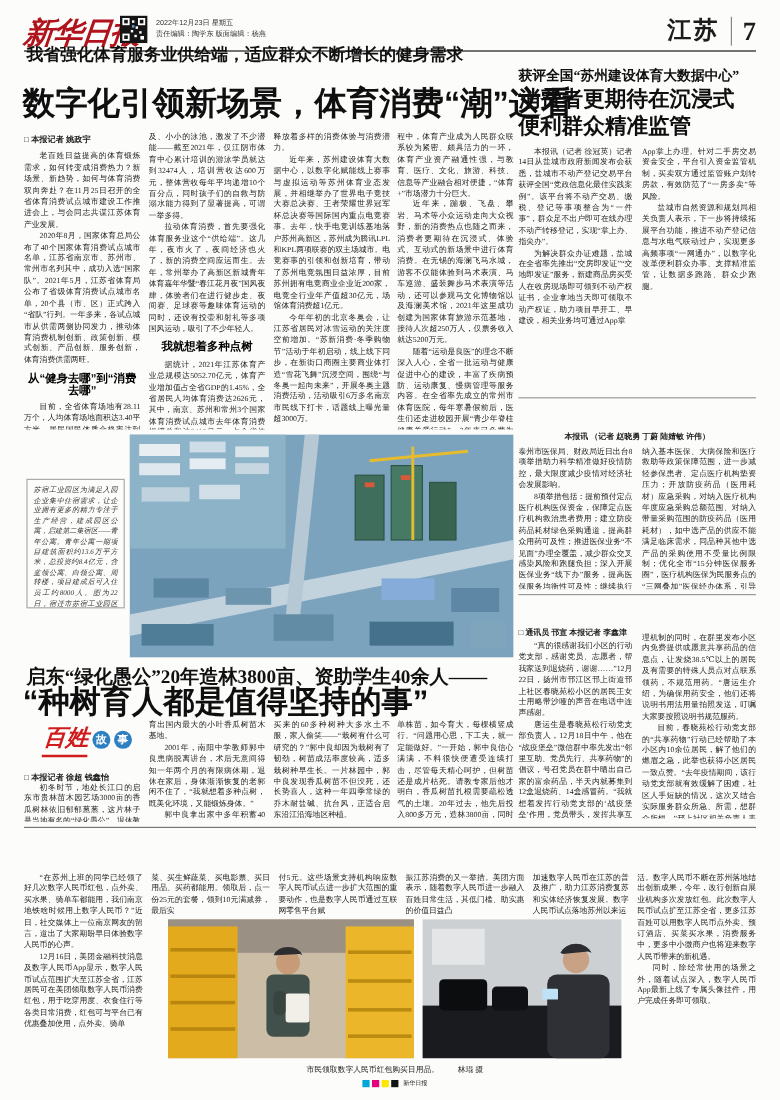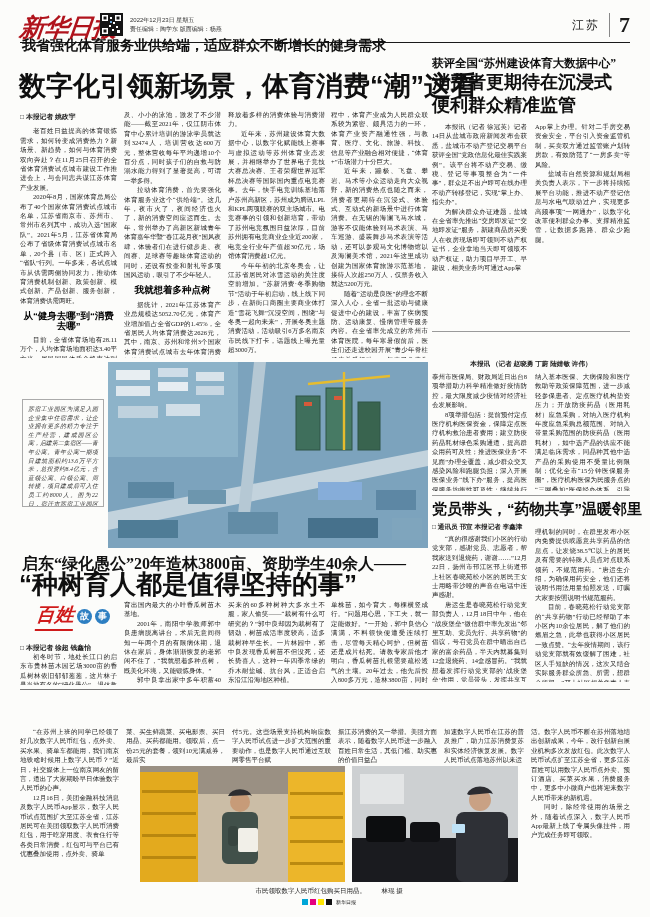--- a/index.html
+++ b/index.html
@@ -6,21 +6,21 @@
   #page{position:relative;width:650px;height:917px;background:#fcfcfa;margin:0 auto;
         font-family:"Liberation Serif","DejaVu Serif",serif;color:#1c1c1c;overflow:hidden;}
   .abs{position:absolute;}
   
   #masthead{left:20px;top:11px;font-family:"DejaVu Serif",serif;font-style:italic;font-weight:bold;
             font-size:25px;color:#b0131c;transform:skewX(-6deg);letter-spacing:-1px;white-space:nowrap;}
   #qr{left:100px;top:13px;}
   #dateline{left:130px;top:16px;font-size:6px;line-height:9px;color:#333;
             font-family:"Liberation Sans","DejaVu Sans",sans-serif;}
   #header-right{right:20px;top:12px;display:flex;align-items:center;gap:9px;}
-  #section-label{font-size:12px;font-weight:normal;letter-spacing:2px;}
+  #section-label{font-size:20px;font-weight:bold;letter-spacing:2px;}
   .vdiv{width:1px;height:24px;background:#888;}
   #page-number{font-size:22px;font-weight:bold;}
   #header-rule{left:20px;top:42px;width:610px;border-top:1.6px solid #1a1a1a;}
   
   .kicker{font-weight:bold;color:#111;white-space:nowrap;}
   .headline-sans{font-family:"Liberation Sans","DejaVu Sans",sans-serif;font-weight:900;color:#0f0f0f;white-space:nowrap;}
   .headline-serif{font-weight:900;color:#0f0f0f;white-space:nowrap;}
   .art-col{overflow:hidden;text-align:justify;font-size:6.5px;line-height:9.4px;color:#222;}
   .b-p{text-indent:13px;margin:0;}
   .b-c{text-indent:0;margin:0;}
@@ -202,21 +202,20 @@
   <div class="abs" style="left:432px;top:360px;width:198px;text-align:center;font-size:6.6px;font-weight:bold;font-family:'Liberation Sans',sans-serif;">本报讯 （记者 赵晓勇 丁蔚 陆婧敏 许伟）</div>
   <div class="abs art-col" style="left:432px;top:372px;width:95px;height:119px">
       <div class="b-c">泰州市医保局、财政局近日出台8项举措助力科学精准做好疫情防控，最大限度减少疫情对经济社会发展影响。</div>
       <div class="b-p">8项举措包括：提前预付定点医疗机构医保资金，保障定点医疗机构救治患者费用；建立防疫药品耗材绿色采购通道，提高群众用药可及性；推进医保业务“不见面”办理全覆盖，减少群众交叉感染风险和跑腿负担；深入开展医保业务“线下办”服务，提高医保服务均衡性可及性；继续执行“长处方”政策，保障慢性病患者用药需求；积极推进“互联网+”医保医疗服务，支持群众线上就医购药。</div>
     </div>
   <div class="abs art-col" style="left:535px;top:372px;width:95px;height:119px">
       <div class="b-c">纳入基本医保、大病保险和医疗救助等政策保障范围，进一步减轻参保患者、定点医疗机构垫资压力；开放防疫药品（医用耗材）应急采购，对纳入医疗机构年度应急采购总额范围、对纳入带量采购范围的防疫药品（医用耗材），如中选产品的供应不能满足临床需求，同品种其他中选产品的采购使用不受量比例限制；优化全市“15分钟医保服务圈”，医疗机构医保为民服务点的“三网叠加”医保经办体系，引导医保业务“就近办”；支持定点医疗机构根据参保患者实际情况，适当增加门诊慢性病处方用量，最多可延长至3个月。</div>
     </div>
 
   <div class="abs rule" style="left:432px;top:495px;width:198px;"></div>
-  <div class="abs headline-sans" style="left:432px;top:500px;font-size:15px;">党员带头，“药物共享”温暖邻里</div>
   <div class="abs" style="left:432px;top:523px;width:95px;font-size:6.6px;font-weight:bold;font-family:'Liberation Sans',sans-serif;">□ 通讯员 邗宣 本报记者 李鑫津</div>
   <div class="abs art-col" style="left:432px;top:534px;width:95px;height:148px">
       <div class="b-p">“真的很感谢我们小区的行动党支部，感谢党员、志愿者，帮我家送到退烧药，谢谢……”12月22日，扬州市邗江区邗上街道邗上社区春晓苑松小区的居民王女士用略带沙哑的声音在电话中连声感谢。</div>
       <div class="b-p">唐运生是春晓苑松行动党支部负责人，12月18日中午，他在“战疫堡垒”微信群中率先发出“邻里互助、党员先行、共享药物”的倡议，号召党员在群中晒出自己家的富余药品，半天内就募集到12盒退烧药、14盒感冒药。“我就想着发挥行动党支部的‘战疫堡垒’作用，党员带头，发挥共享互助精神，帮助一些确有需要的邻居，尤其是老人、孕妇、小孩等，大家一起渡过难关。”</div>
     </div>
   <div class="abs art-col" style="left:535px;top:527px;width:95px;height:155px">
       <div class="b-c">理机制的同时，在群里发布小区内免费提供或愿意共享药品的信息点，让发烧38.5℃以上的居民及有需要的特殊人员点对点联系领药，不规范用药。“唐运生介绍，为确保用药安全，他们还将说明书用法用量拍照发送，叮嘱大家要按照说明书规范服药。</div>
       <div class="b-p">目前，春晓苑松行动党支部的“共享药物”行动已经帮助了本小区内10余位居民，解了他们的燃眉之急，此举也获得小区居民一致点赞。“去年疫情期间，该行动党支部就有效缓解了困难，社区人手短缺的情况，这次又结合实际服务群众所急、所需，想群众所想。”邗上社区相关负责人表示。</div>
     </div>
 

